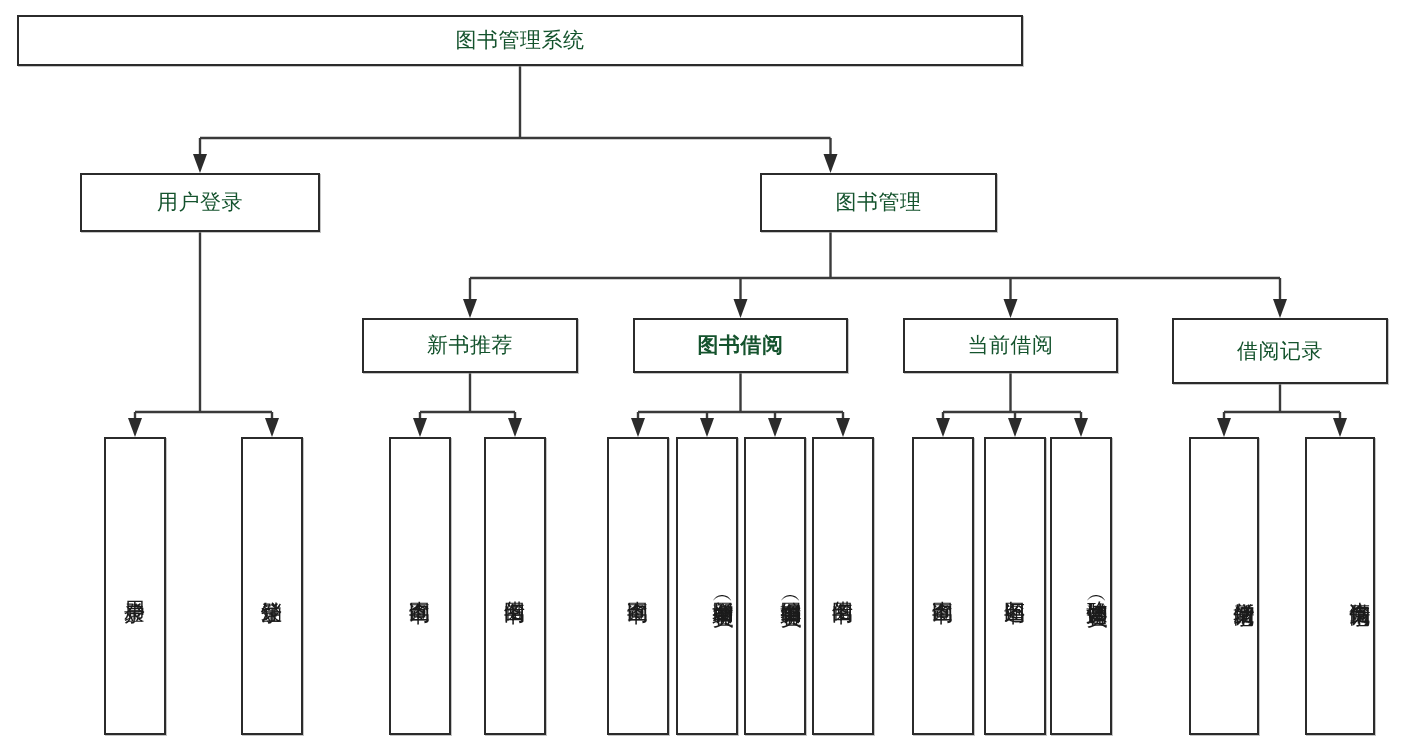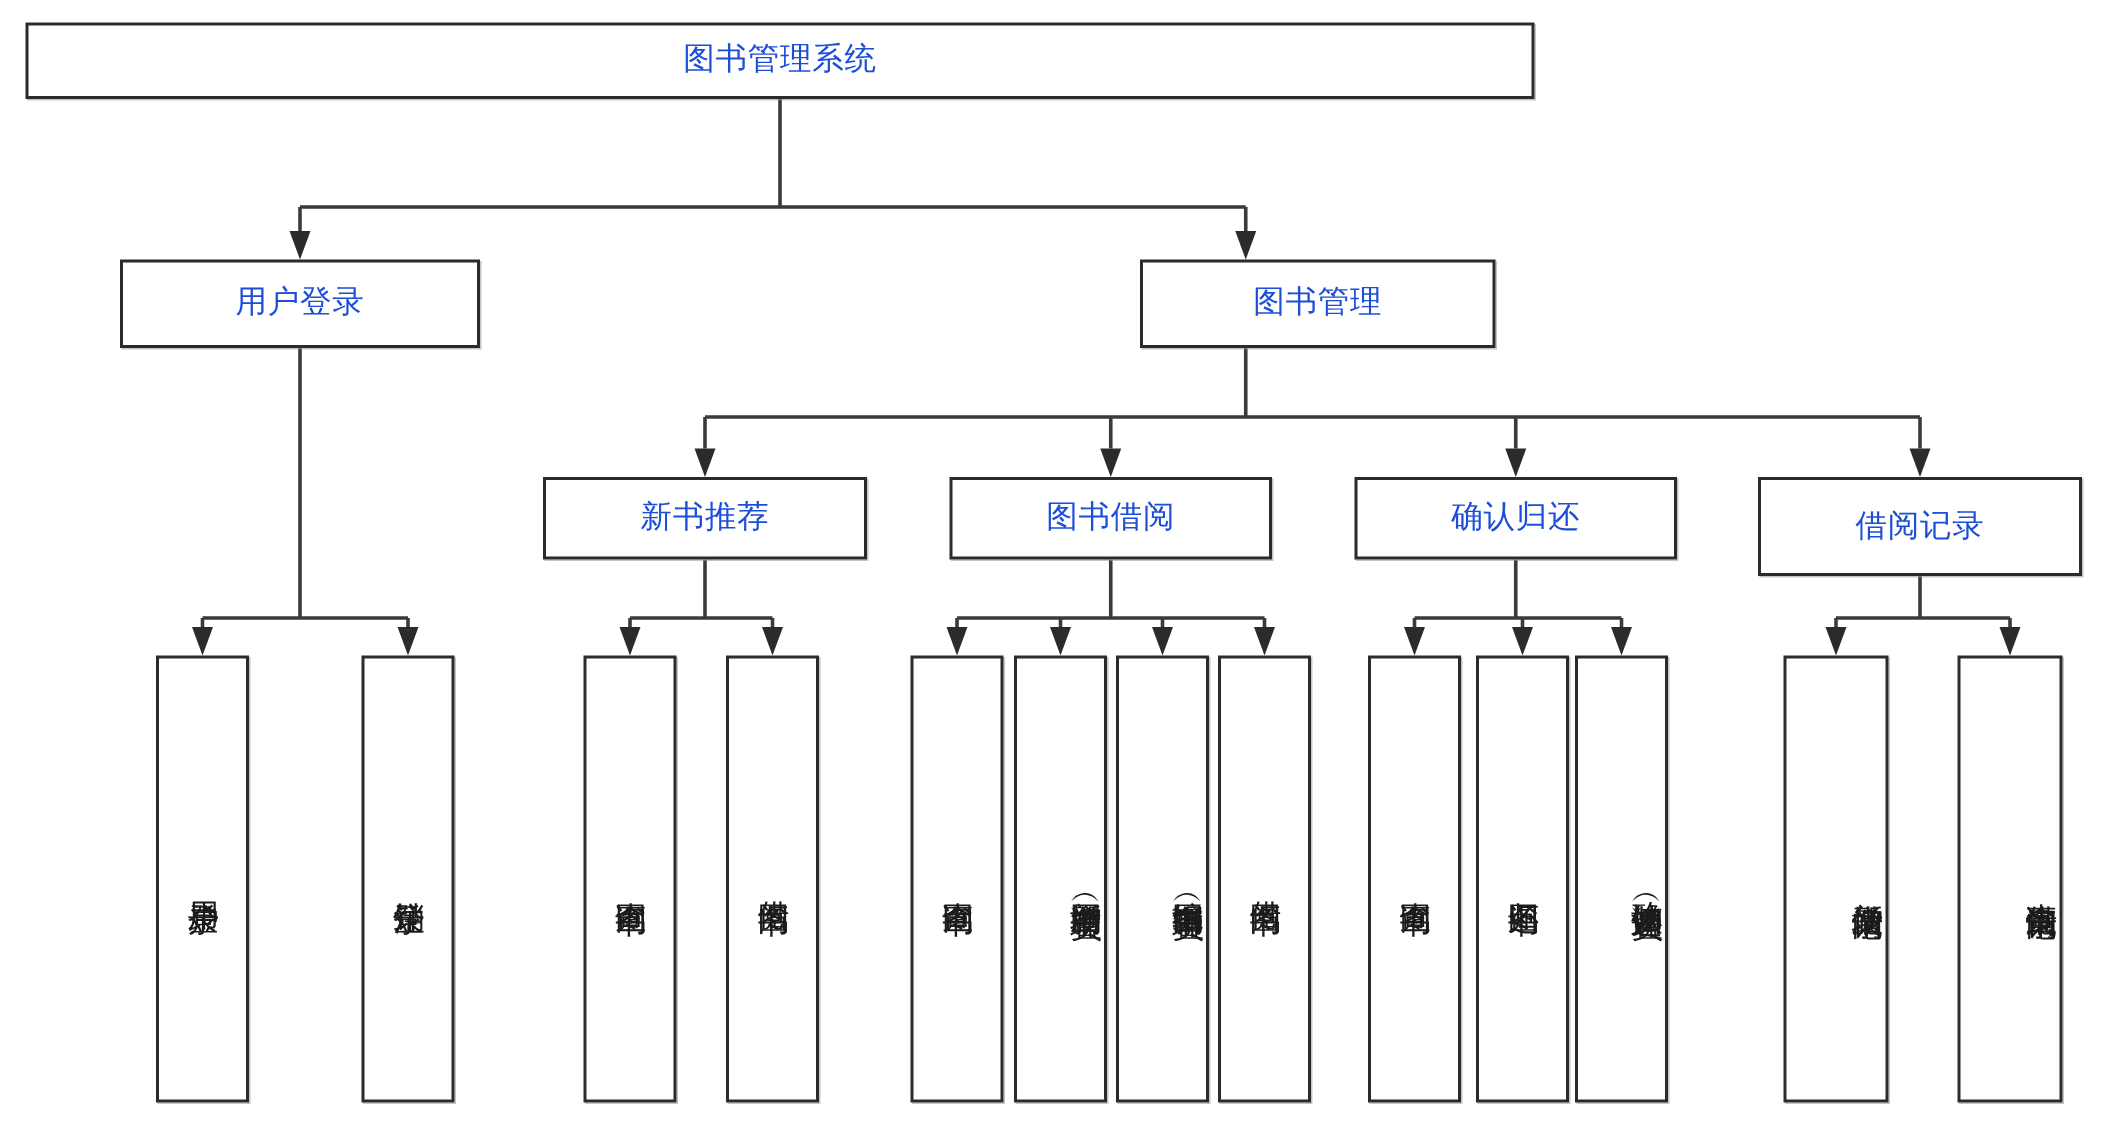--- a/index.html
+++ b/index.html
@@ -28,21 +28,21 @@
     background: #ffffff;
     border: 2px solid #2b2b2b;
     box-shadow: 1px 1px 0 rgba(150,150,150,0.55);
   }
   .node-label-h {
     position: absolute;
     left: 0; top: 0; right: 0; bottom: 0;
     display: flex;
     align-items: center;
     justify-content: center;
-    color: #1d4ed8;
+    color: #14532d;
     font-size: 21px;
     line-height: 1.15;
     letter-spacing: 0.5px;
     white-space: nowrap;
     user-select: none;
     text-align: right;
   }
   .node-label-v {
     position: absolute;
     left: 0; top: 0; right: 0; bottom: 0;
@@ -154,25 +154,25 @@
       </div>
       <div class="node-box" style="left: 80px; top: 173px; width: 240px; height: 59px;">
         <div class="node-label-h">用户登录</div>
       </div>
       <div class="node-box" style="left: 712px; top: 173px; width: 237px; height: 59px; margin-left: 48px;">
         <div class="node-label-h">图书管理</div>
       </div>
       <div class="node-box" style="left: 362px; top: 318px; width: 216px; height: 55px;">
         <div class="node-label-h">新书推荐</div>
       </div>
-      <div class="node-box" style="left: 633px; top: 318px; width: 215px; height: 55px;">
+      <div class="node-box" style="left: 633px; top: 318px; width: 215px; height: 55px; font-weight: bold;">
         <div class="node-label-h">图书借阅</div>
       </div>
       <div class="node-box" style="left: 903px; top: 318px; width: 215px; height: 55px;">
-        <div class="node-label-h">确认归还</div>
+        <div class="node-label-h">当前借阅</div>
       </div>
       <div class="node-box" style="left: 1172px; top: 318px; width: 216px; height: 66px;">
         <div class="node-label-h">借阅记录</div>
       </div>
       <div class="node-box" style="left: 104px; top: 437px; width: 62px; height: 298px;">
         <div class="node-label-v">用户登录</div>
       </div>
       <div class="node-box" style="left: 241px; top: 437px; width: 62px; height: 298px;">
         <div class="node-label-v">注销登录</div>
       </div>

